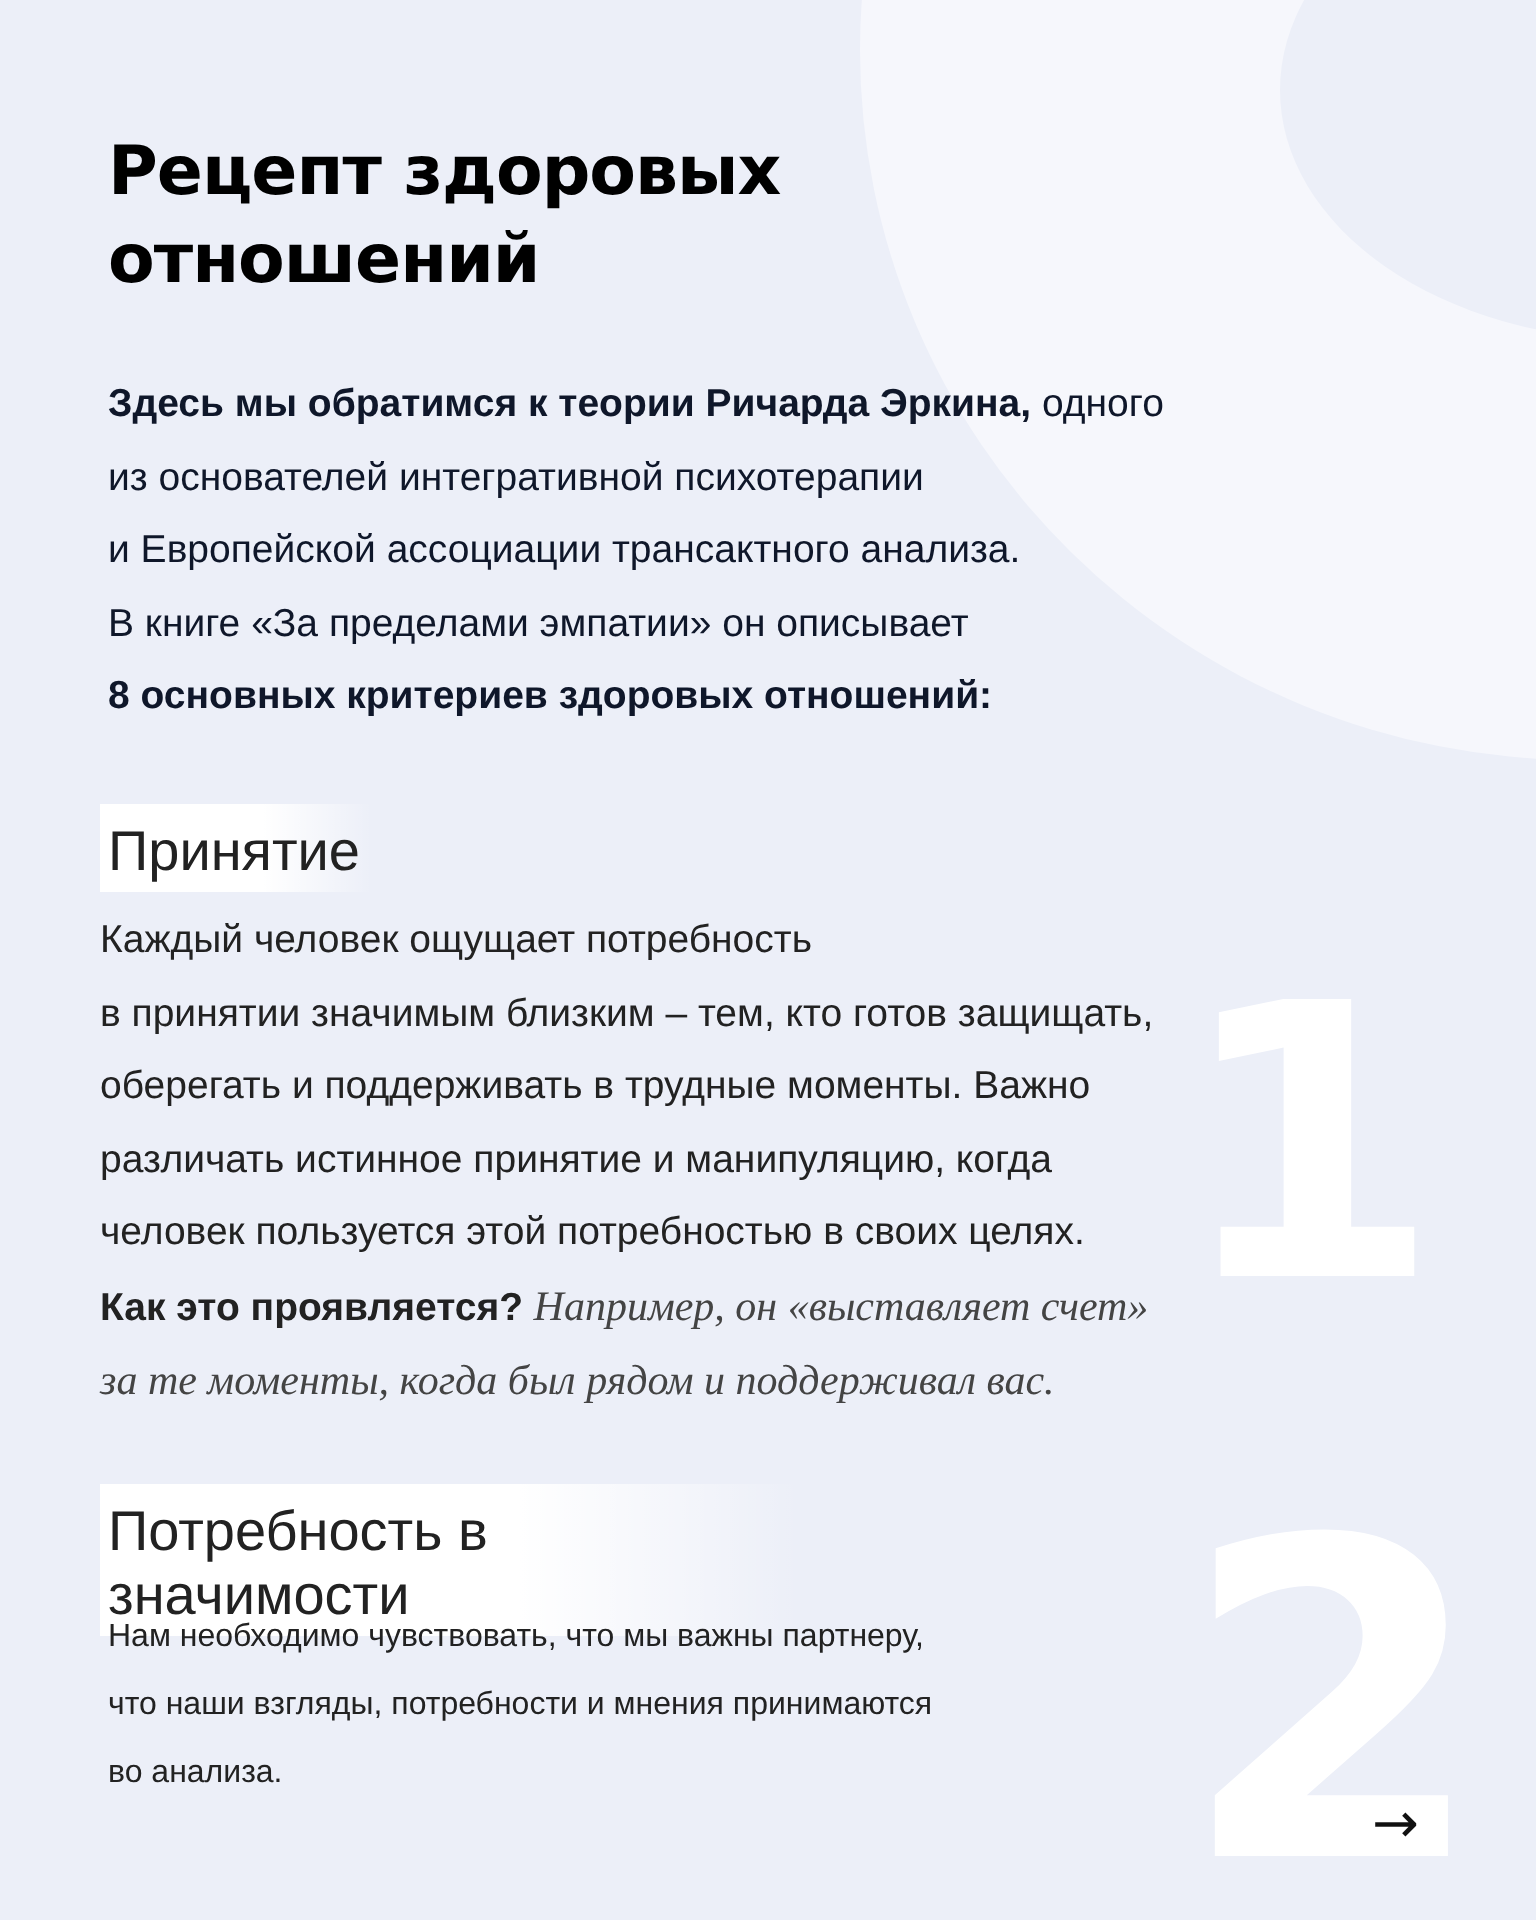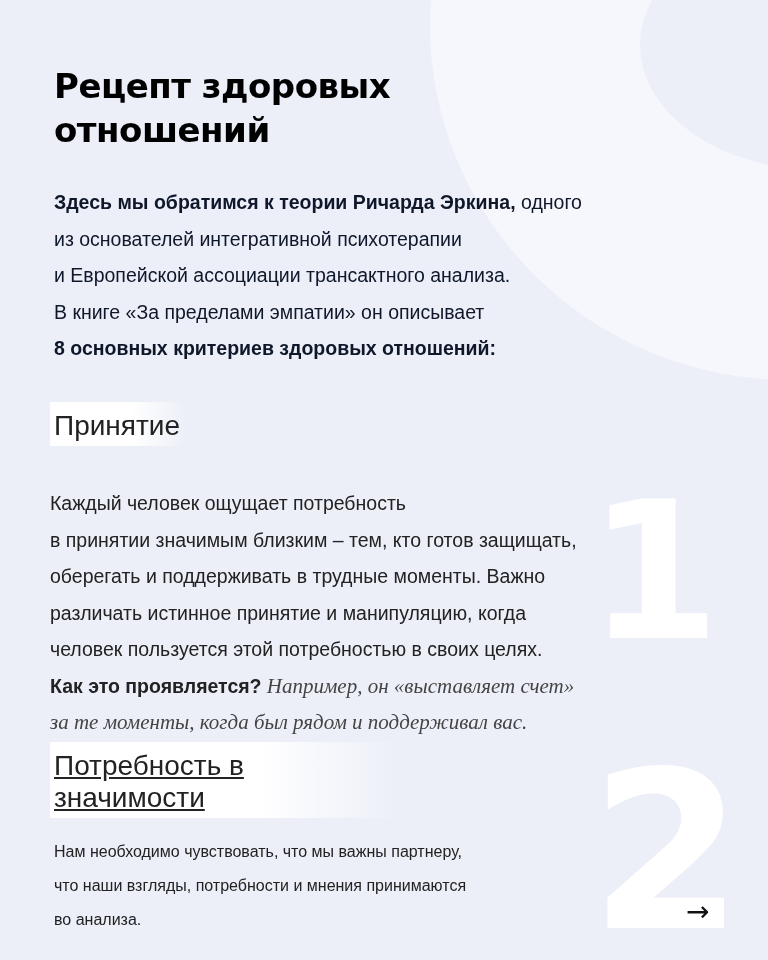--- a/index.html
+++ b/index.html
@@ -52,27 +52,26 @@
     .line { display: block; white-space: nowrap; }
     .section-header {
       position: absolute;
       font-size: 28px;
       font-weight: normal;
       color: #222;
       padding: 8px 6px 4px 4px;
       background: linear-gradient(90deg, #ffffff 60%, rgba(255,255,255,0));
     }
     .sh-1 { left: 50px; top: 402px; }
-    .sh-2 { left: 50px; top: 742px; width: 340px; text-decoration: underline; }
+    .sh-2 { left: 50px; top: 742px; width: 340px; }
     .section-body {
       position: absolute;
       font-size: 19.5px; line-height: 36.5px;
       color: #222;
       white-space: nowrap;
-      margin-top: 33px;
     }
     .sb-1 { left: 50px; top: 452px; }
     .sb-2 { left: 54px; top: 802px; line-height: 34px; font-size: 16px; }
     .italic { font-style: italic; color: #444; font-family: "Liberation Serif", serif; font-size: 21px; }
     .arrow {
       position: absolute; left: 686px; top: 898px;
       font-size: 28px; color: #111; line-height: 1;
       font-family: "DejaVu Sans", sans-serif;
       cursor: pointer;
     }

